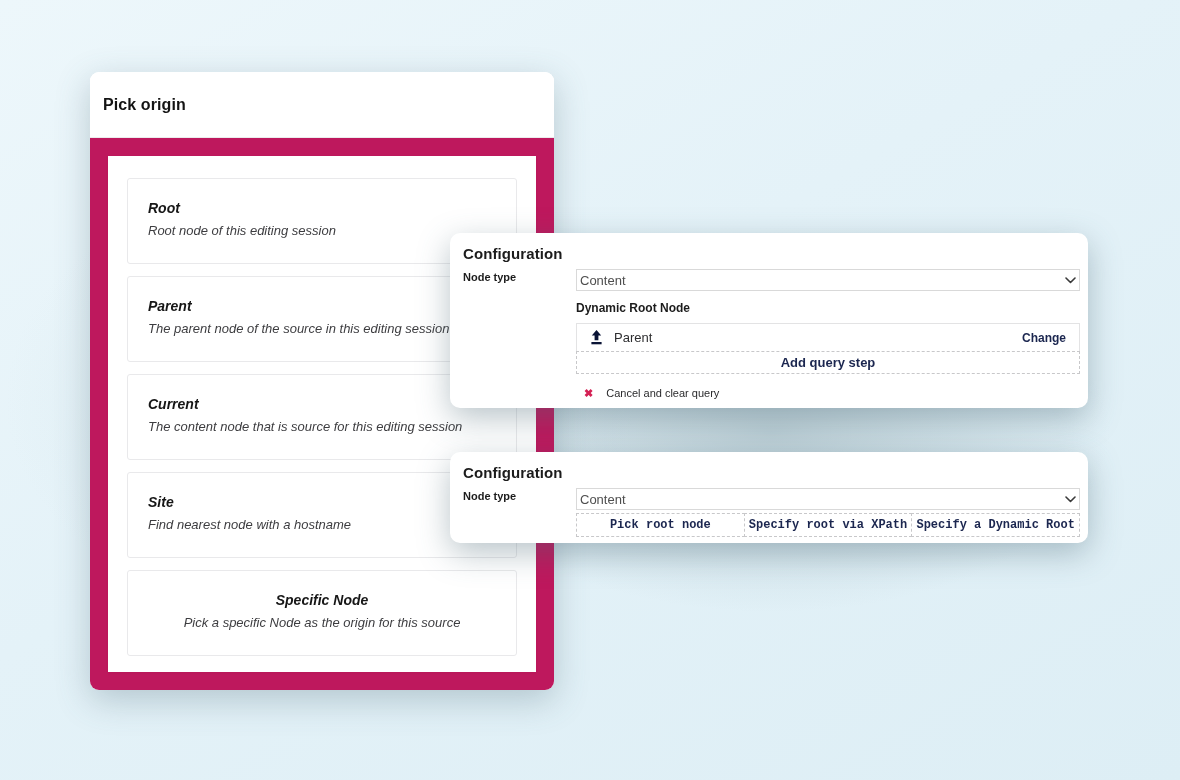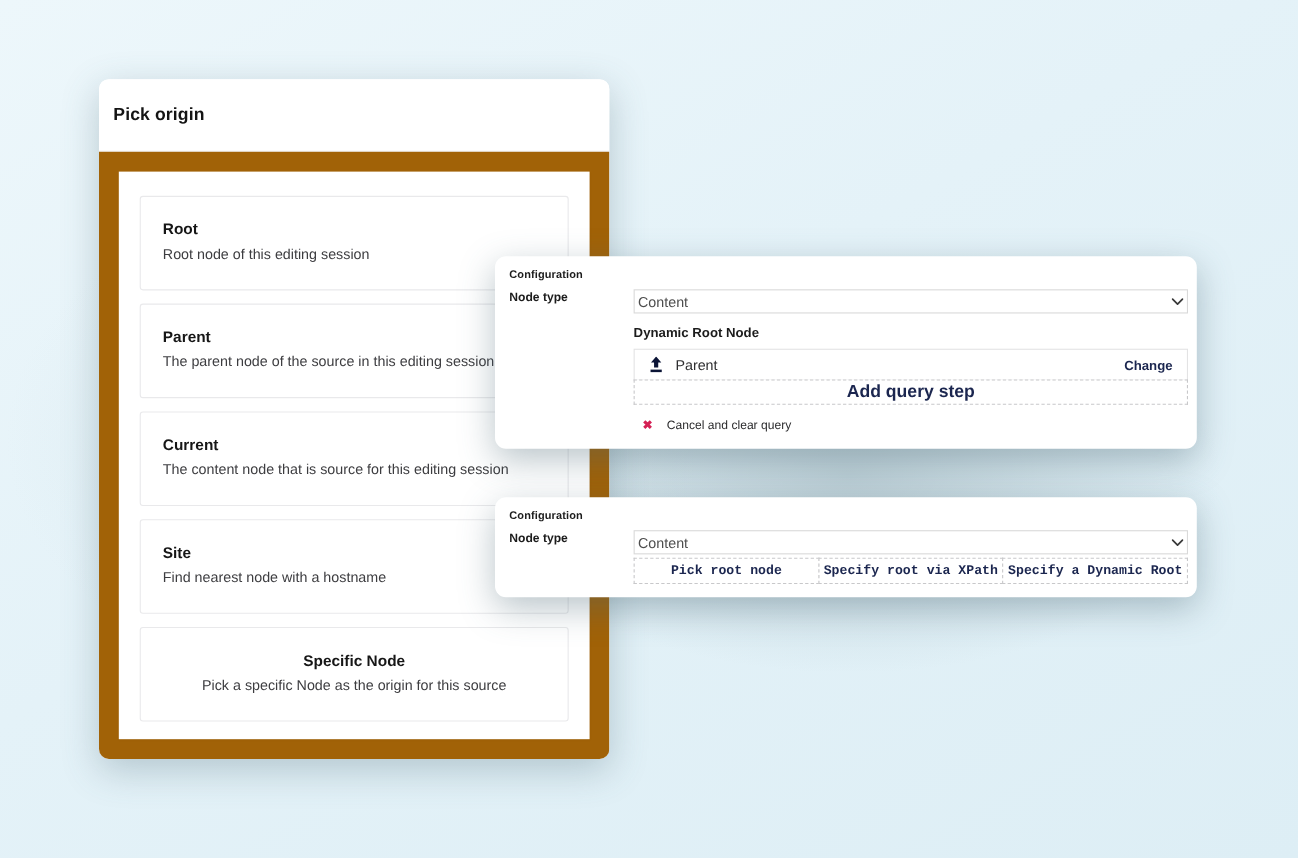--- a/index.html
+++ b/index.html
@@ -23,21 +23,21 @@
     box-shadow:0 10px 34px rgba(70,100,112,0.30);
     overflow:hidden;
   }
   .dialog-header {
     height:66px; display:flex; align-items:center; padding:0 13px;
     border-bottom:1px solid #ececec; background:#fff;
   }
   .dialog-title { font-size:16px; font-weight:700; color:#141414; letter-spacing:.1px; }
   .dialog-body {
     position:absolute; top:66px; left:0; right:0; bottom:0;
-    background:#a16207; padding:18px;
+    background:#be185d; padding:18px;font-style:italic;
   }
   .dialog-inner {
     background:#ffffff; height:100%; padding:22px 19px;
     box-shadow:0 1px 3px rgba(0,0,0,0.04);
   }
   .option-card {
     background:#fff; border:1px solid #e9e9eb; border-radius:3px;
     height:86px; padding:21px 20px 0 20px; margin-bottom:12px;
     cursor:pointer;
   }
@@ -48,21 +48,21 @@
   
   .panel {
     position:absolute; left:450px; width:638px; background:#fff;
     border-radius:10px; z-index:2;
     box-shadow:0 10px 32px rgba(70,100,112,0.38);
   }
   .panel-top    { top:233px; height:175px; }
   .panel-bottom { top:452px; height:91px;  }
 
   .section-label {
-    font-size:10px; font-weight:700; color:#1c1c1c;
+    font-size:15px; font-weight:700; color:#1c1c1c;
     padding:12px 0 0 13px; letter-spacing:.1px;
   }
   .field-row { display:flex; margin-top:7px; }
   .field-label {
     width:126px; padding-left:13px; flex:none;
     font-size:11px; font-weight:700; color:#1c1c1c; padding-top:2px;
   }
   .field-content { flex:1; padding-right:8px; }
 
   .select {
@@ -81,21 +81,21 @@
   }
   .origin-icon { display:flex; align-items:center; }
   .query-item-label { font-size:13px; color:#2e2e30; margin-left:11px; }
   .change-link {
     margin-left:auto; font-size:12px; font-weight:700; color:#1b264f; cursor:pointer;
   }
 
   .dashed-btn {
     margin-top:-1px; height:23px; border:1px dashed #c8c8ca; background:#fff;
     display:flex; align-items:center; justify-content:center;
-    font-size:16px; font-weight:700; color:#1b264f; cursor:pointer;
+    font-size:13px; font-weight:700; color:#1b264f; cursor:pointer;
   }
 
   .cancel-row { display:flex; align-items:center; margin-top:13px; padding-left:8px; cursor:pointer; }
   .close-x { font-size:11px; font-weight:700; color:#d42054; line-height:1; }
   .cancel-label { font-size:11px; color:#2b2b2d; margin-left:13px; }
 
   .btn-row { display:flex; margin-top:3px;font-family:Liberation Mono, monospace; }
   .action-btn {
     flex:1; height:24px; border:1px dashed #c8c8ca; background:#fff;
     display:flex; align-items:center; justify-content:center;

